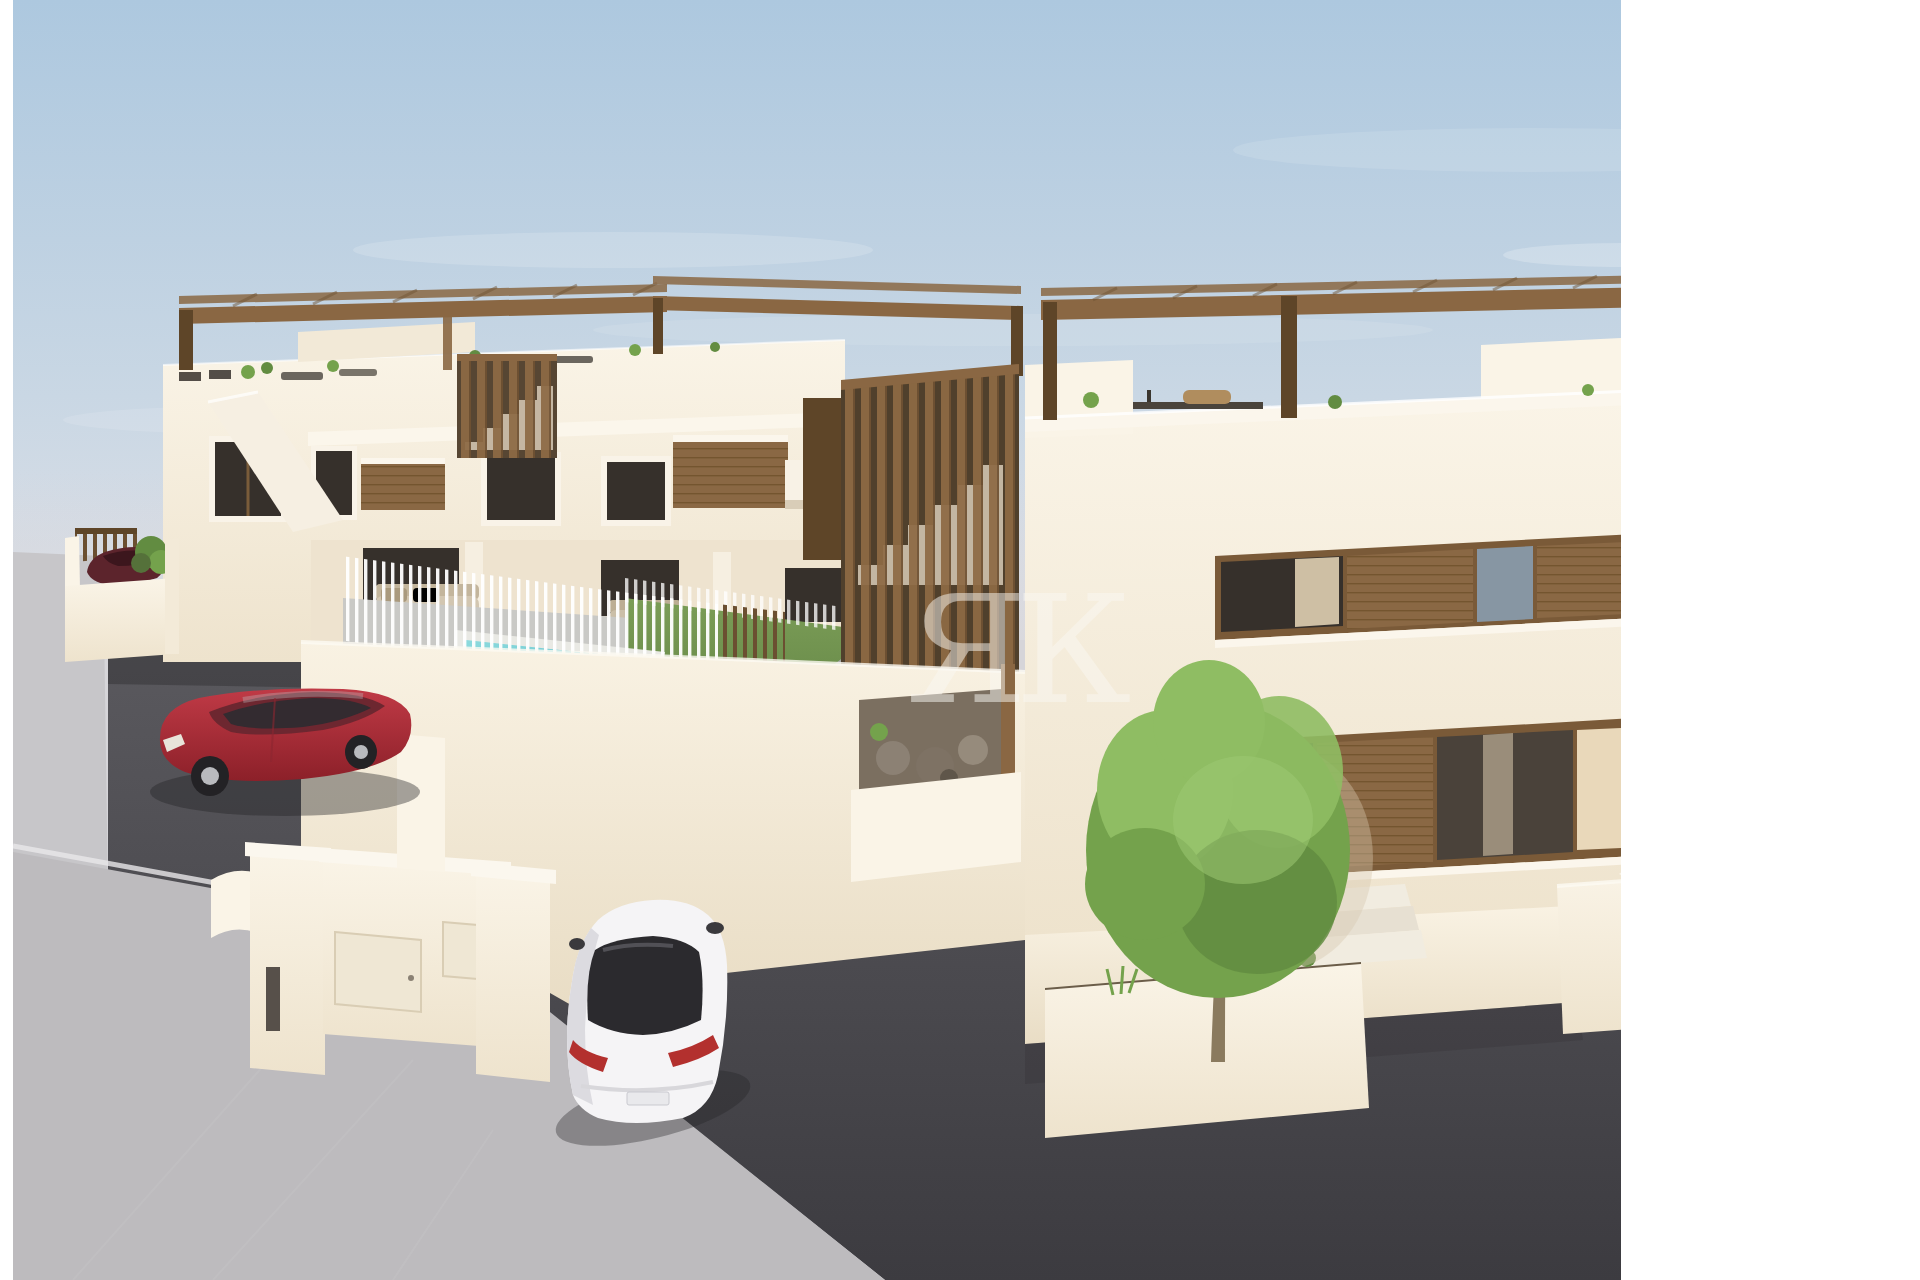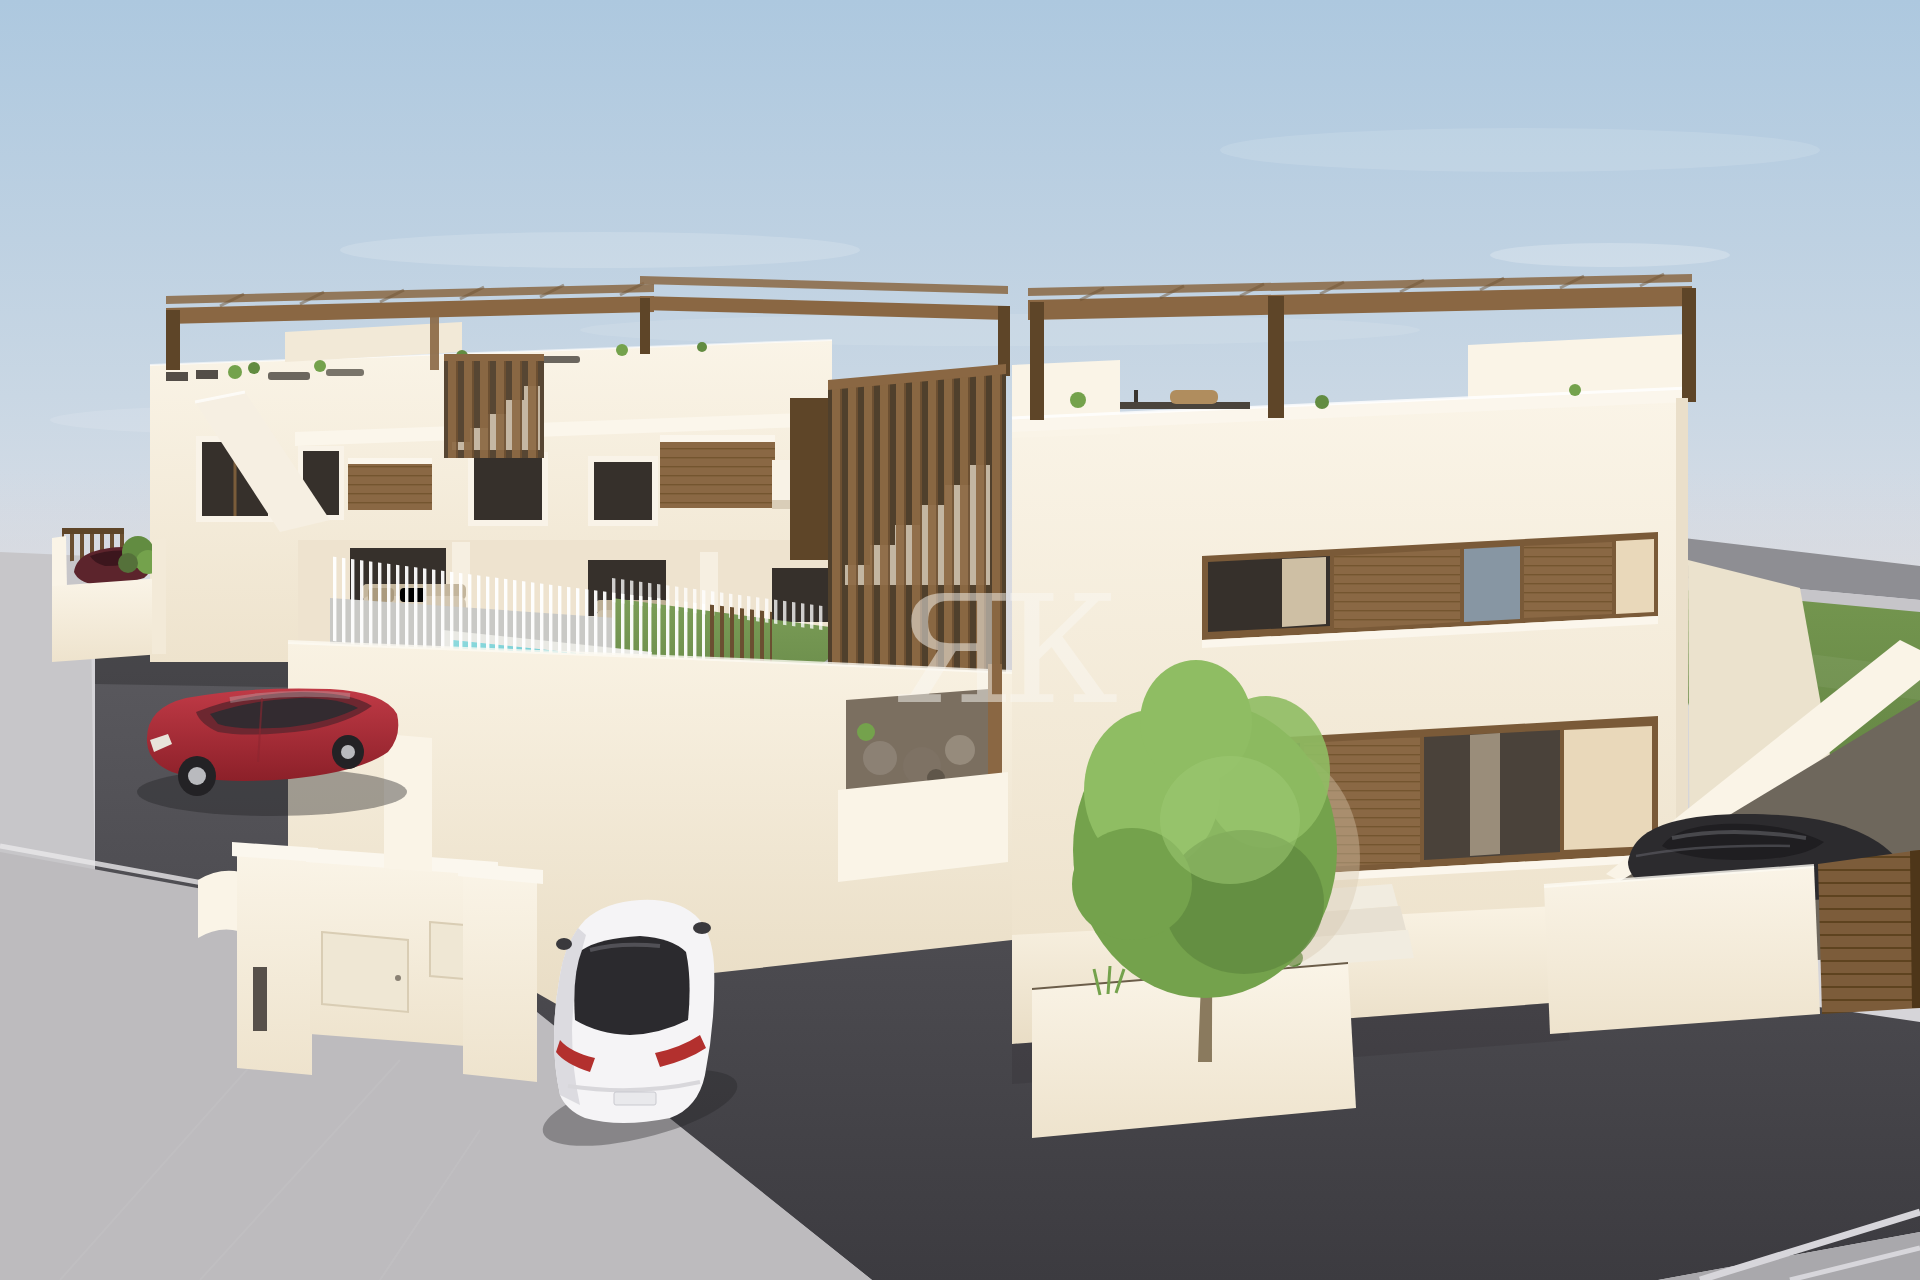--- a/index.html
+++ b/index.html
@@ -1,17 +1,17 @@
 <!DOCTYPE html>
 <html><head>
 <meta charset="utf-8">
 <style>
   html, body { margin: 0; padding: 0; background: #ffffff; }
-  .stage { width: 1920px; height: 1280px; overflow: hidden; position: relative;
-           font-family: "DejaVu Sans", sans-serif; }
+  .stage { width: 1608px; height: 1280px; overflow: hidden; position: relative;
+           font-family: "DejaVu Sans", sans-serif; margin-left: 13px; }
   svg { display: block; width: 1920px; height: 1280px; }
   .watermark-text { font-family: "DejaVu Serif", serif; font-weight: 400; }
 </style>
 </head>
 <body>
 
 <div class="stage">
 <svg viewBox="0 0 1920 1280" xmlns="http://www.w3.org/2000/svg">
   <defs>
     <linearGradient id="skyGrad" x1="0" y1="0" x2="0" y2="1">

